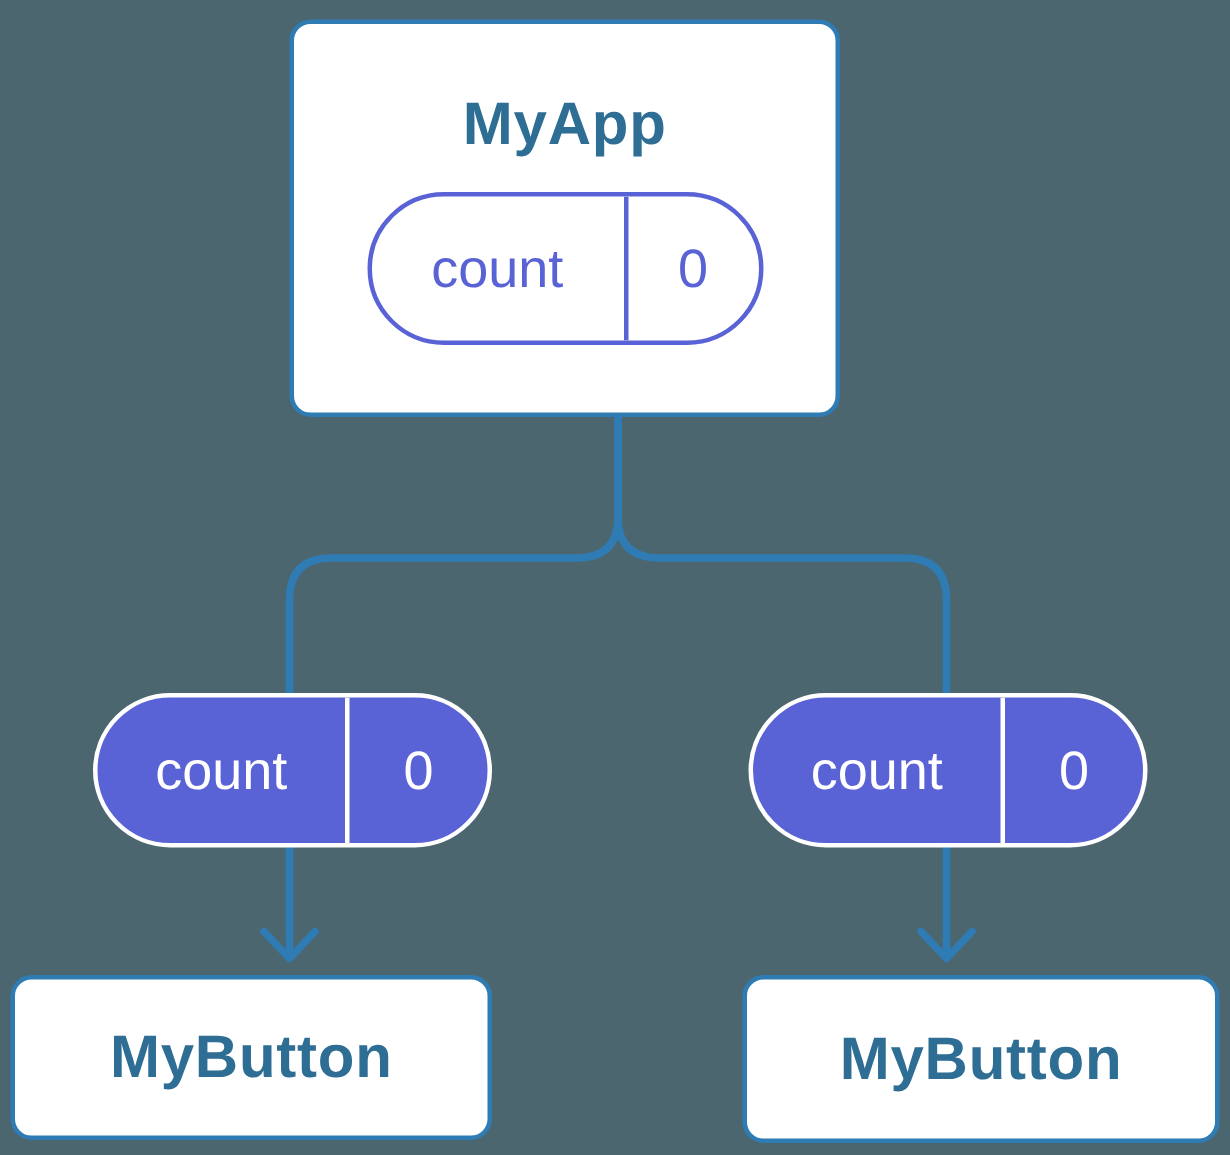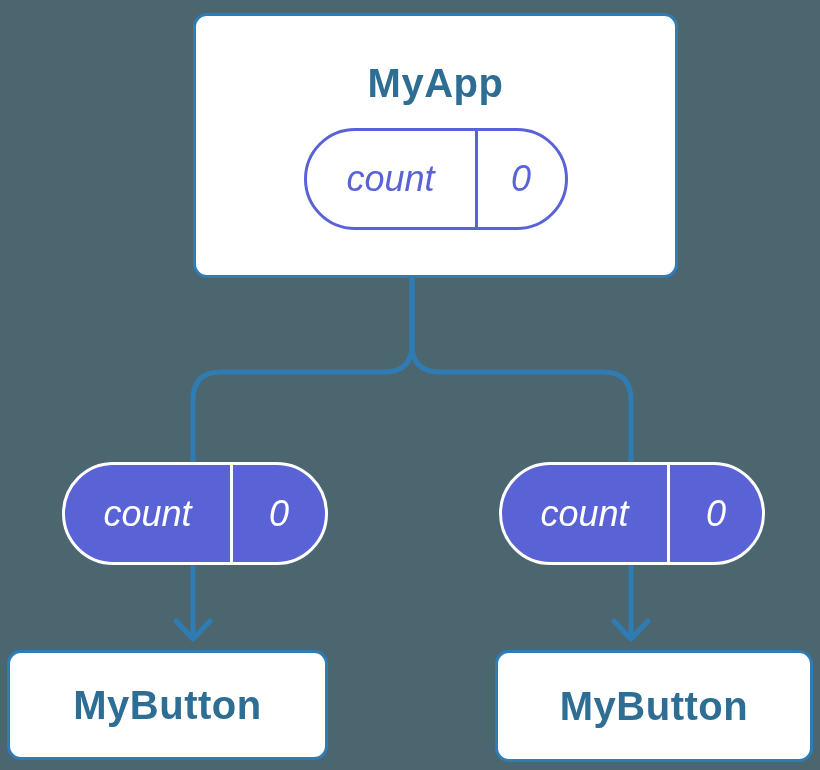--- a/index.html
+++ b/index.html
@@ -50,29 +50,28 @@
     justify-content: center;
   }
   .node-title {
     color: var(--node-title);
     font-size: 40px;
     font-weight: 600;
     letter-spacing: 0.5px;
   }
   .node-root {
     left: 193px; top: 13px;
-    width: 485px; height: 265px;
+    width: 367px; height: 265px;
     gap: 22px;
   }
   .pill {
     display: flex;
     align-items: stretch;
     border-radius: 52px;
     overflow: hidden;
-    font-style: italic;
   }
   .pill-cell {
     display: flex;
     align-items: center;
     justify-content: center;
     font-size: 36px;
   }
   .pill-outline {
     width: 264px; height: 102px;
     background: var(--node-fill);

